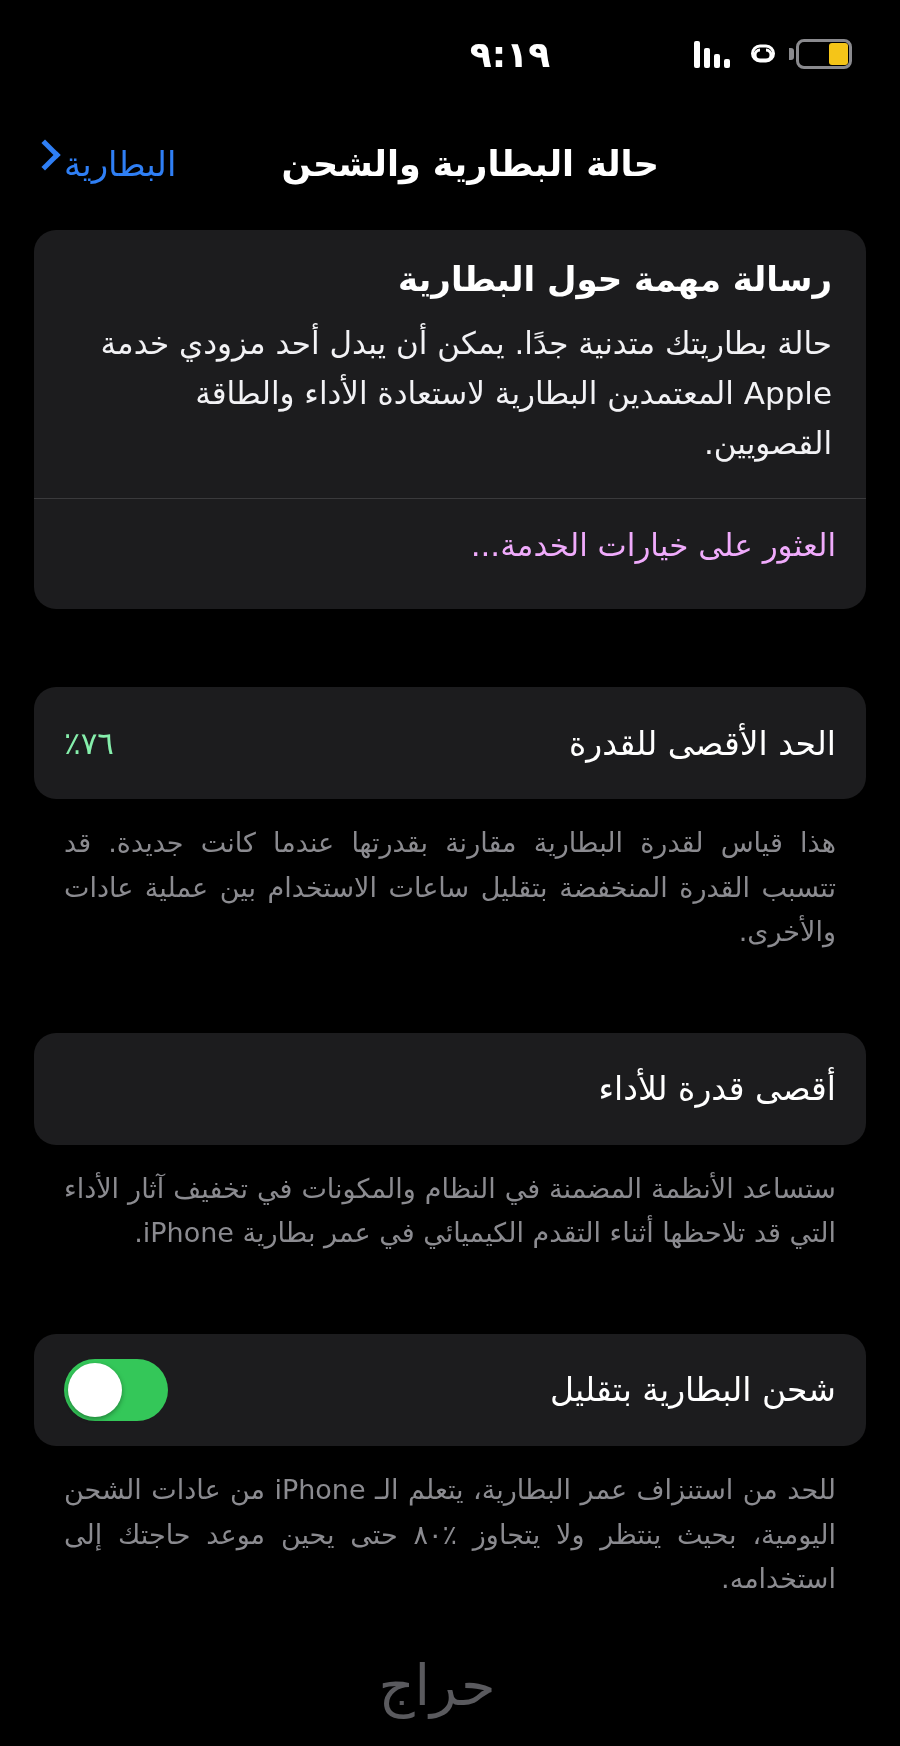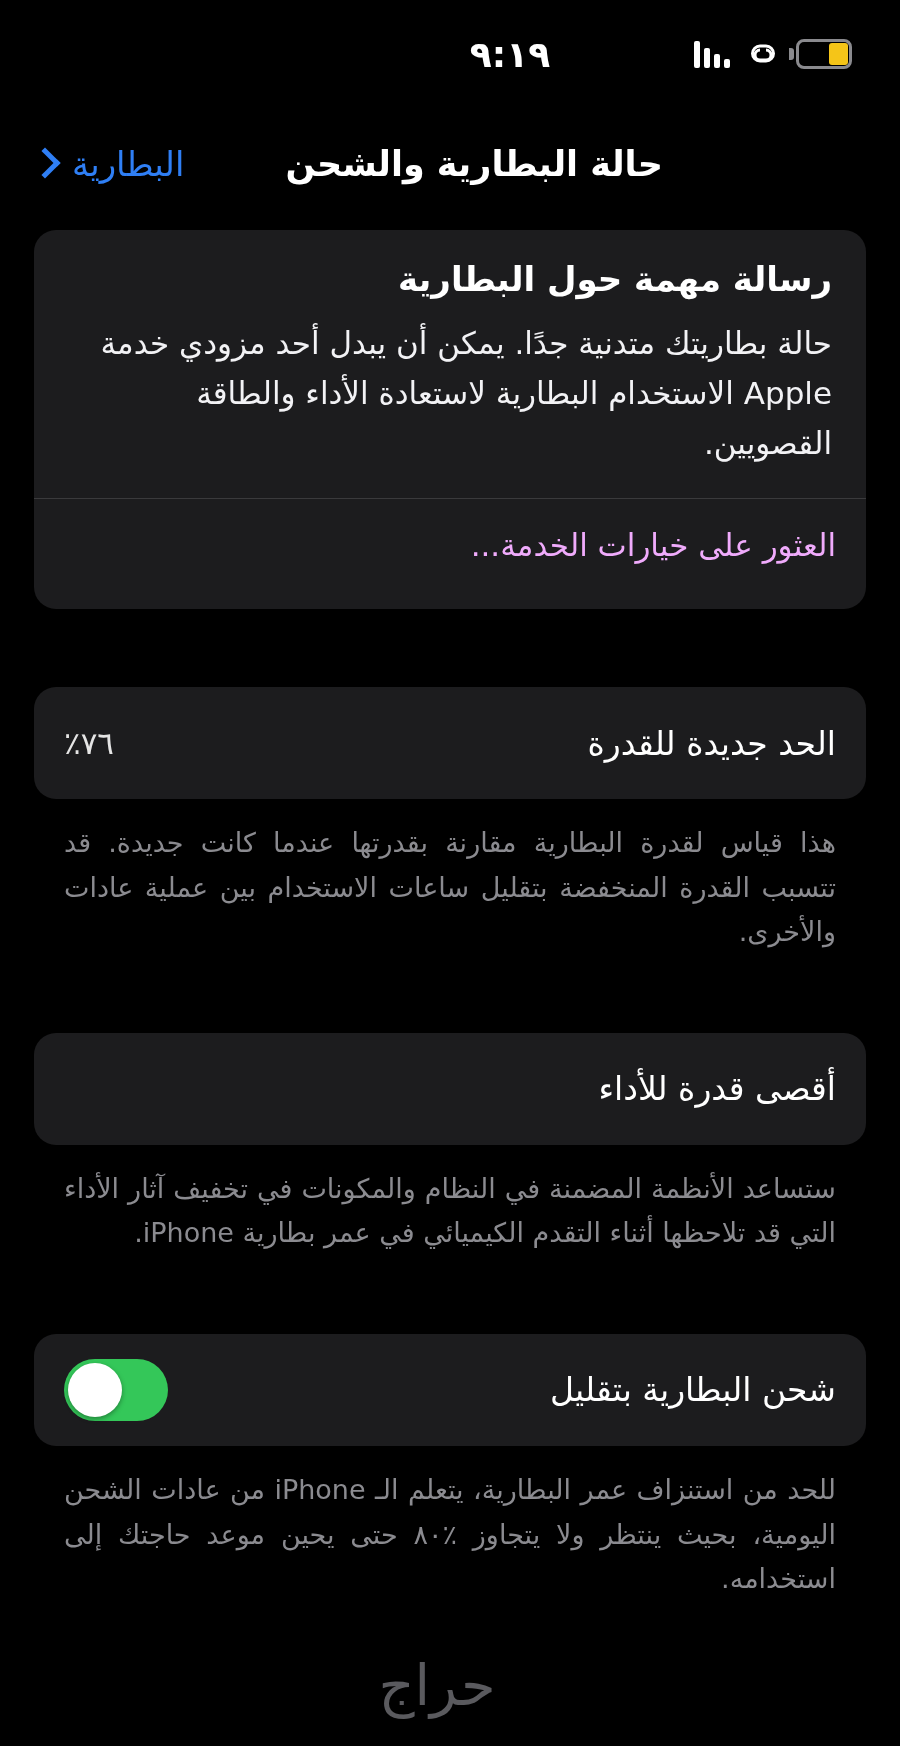--- a/index.html
+++ b/index.html
@@ -95,22 +95,21 @@
   
   .nav-bar{
     height:112px;
     display:flex;
     align-items:center;
     justify-content:space-between;
     padding:0 46px 0 34px;
   }
   .nav-back{
     display:flex;
-    align-items:center;
-    gap:16px;
+    gap:8px;
     color:#2f7ff5;
     font-size:34px;
     font-weight:400;
     cursor:pointer;
     order:2;
   }
   .chev{
     display:block;
     width:22px;
     height:22px;
@@ -172,21 +171,21 @@
     align-items:center;
     justify-content:space-between;
     padding:0 30px;
   }
   .row-label{
     font-size:33px;
     font-weight:400;
   }
   .row-value{
     font-size:31px;
-    color:#e5e5e5;
+    color:#86efac;
     direction:ltr;
     unicode-bidi:isolate;
   }
 
   .footnote{
     font-size:27px;
     line-height:1.65;
     color:#8b8b90;
     padding:22px 30px 0 30px;
     text-align:justify;
@@ -262,31 +261,31 @@
     <span>البطارية</span>
     <span class="chev"></span>
   </div>
 </div>
 
 <div class="content">
 
   <div class="card">
     <div class="card-pad">
       <div class="card-title">رسالة مهمة حول البطارية</div>
-      <div class="card-body">حالة بطاريتك متدنية جدًا. يمكن أن يبدل أحد مزودي خدمة Apple الاستخدام البطارية لاستعادة الأداء والطاقة القصويين.</div>
+      <div class="card-body">حالة بطاريتك متدنية جدًا. يمكن أن يبدل أحد مزودي خدمة Apple المعتمدين البطارية لاستعادة الأداء والطاقة القصويين.</div>
     </div>
     <div class="divider"></div>
     <div class="card-link">العثور على خيارات الخدمة...</div>
   </div>
 
   <div class="gap-lg"></div>
 
   <div class="card">
     <div class="row">
-      <span class="row-label">الحد جديدة للقدرة</span>
+      <span class="row-label">الحد الأقصى للقدرة</span>
       <span class="row-value">٪٧٦</span>
     </div>
   </div>
   <div class="footnote">هذا قياس لقدرة البطارية مقارنة بقدرتها عندما كانت جديدة. قد تتسبب القدرة المنخفضة بتقليل ساعات الاستخدام بين عملية عادات والأخرى.</div>
 
   <div class="gap-lg"></div>
 
   <div class="card">
     <div class="row">
       <span class="row-label">أقصى قدرة للأداء</span>

